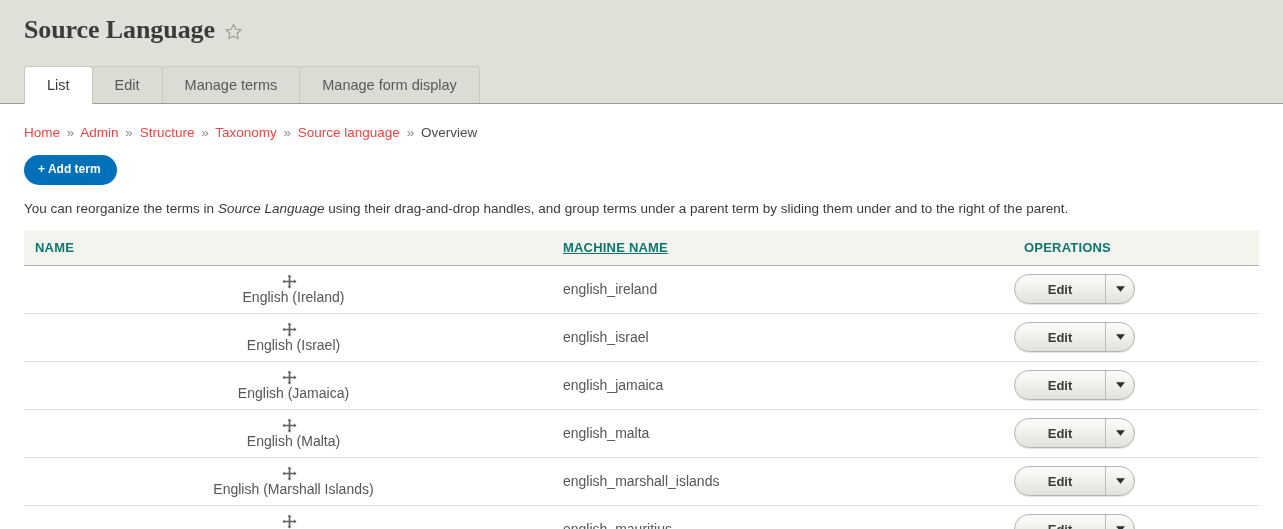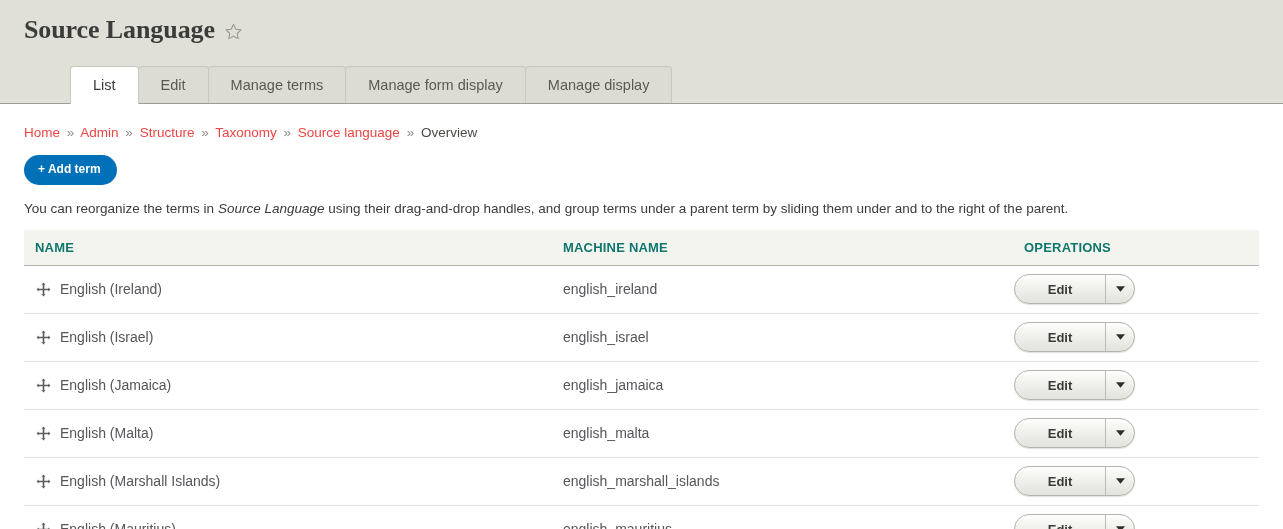--- a/index.html
+++ b/index.html
@@ -68,21 +68,20 @@
     white-space: nowrap;
     position: relative;
   }
   .tab.active {
     background: #ffffff;
     color: #3b3b39;
     border-color: #c8c8c0;
     z-index: 2;
     margin-bottom: -1px;
     padding-bottom: 9px;
-    margin-left: 46px;
   }
 
   
   .content {
     padding: 0 24px;
   }
   .breadcrumb {
     font-size: 13.5px;
     color: #6f6f6b;
     padding-top: 21px;
@@ -128,35 +127,36 @@
     background: #f4f4ef;
     font-size: 13px;
     font-weight: bold;
     color: #0f766e;
     text-align: left;
     padding: 10px 0 10px 11px;
     border-bottom: 1px solid #b5b5ae;
     letter-spacing: 0.2px;
   }
   .col-name     { width: 517px; }
-  .col-machine  { width: 450px; }
+  .col-machine  { width: 450px; text-decoration: underline; }
   .col-ops      { width: auto; }
 
   .term-table tbody td {
     border-bottom: 1px solid #e4e4df;
     padding: 0;
     height: 47px;
     vertical-align: middle;
     font-size: 14px;
     color: #55555a;
   }
   .name-cell-inner {
     display: flex;
     align-items: center;
     padding-left: 11px;
+    flex-direction: column;
   }
   .drag-handle {
     width: 16px;
     height: 16px;
     margin-right: 9px;
     flex: none;
     cursor: move;
     display: inline-flex;
     align-items: center;
     justify-content: center;
@@ -221,23 +221,20 @@
     </div>
     <div class="tab">
       <span>Edit</span>
     </div>
     <div class="tab">
       <span>Manage terms</span>
     </div>
     <div class="tab">
       <span>Manage form display</span>
     </div>
-    <div class="tab">
-      <span>Manage display</span>
-    </div>
   </div>
 </div>
 
 <div class="content">
 
   <div class="breadcrumb">
     <span class="crumb">Home</span>
     <span class="sep">»</span>
     <span class="crumb">Admin</span>
     <span class="sep">»</span>

